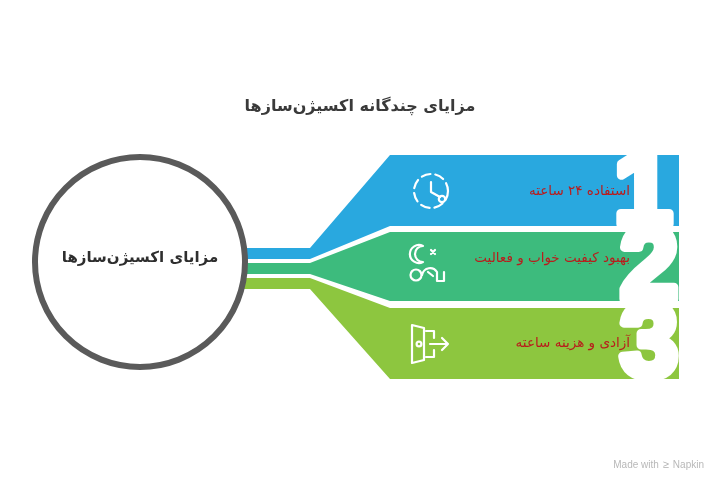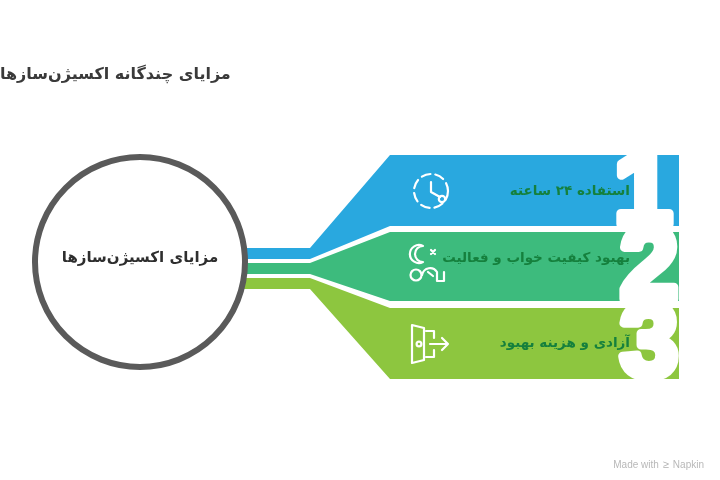--- a/index.html
+++ b/index.html
@@ -17,23 +17,23 @@
   #canvas {
     position: absolute;
     left: 0;
     top: 0;
     width: 720px;
     height: 480px;
   }
   .title {
     position: absolute;
     left: 0;
-    top: 64px;
+    top: 96px;
     width: 720px;
-    text-align: left;
+    text-align: center;
     font-size: 16px;
     font-weight: bold;
     color: #3a3a3a;
     direction: rtl;
     letter-spacing: 0px;
   }
   .circle-label {
     position: absolute;
     left: 40px;
     top: 248px;
@@ -41,23 +41,23 @@
     text-align: center;
     font-size: 15px;
     font-weight: bold;
     color: #2e2e2e;
     direction: rtl;
   }
   .band-label {
     position: absolute;
     direction: rtl;
     text-align: right;
-    color: #15803d;
+    color: #b91c1c;
     font-size: 13.5px;
-    font-weight: bold;
+    font-weight: normal;
     line-height: 1.45;
   }
   #label-1 { left: 460px; top: 181px; width: 170px; }
   #label-2 { left: 440px; top: 248px; width: 190px; text-align: right; }
   #label-3 { left: 450px; top: 333px; width: 180px; }
   .watermark {
     position: absolute;
     right: 16px;
     top: 410px;
     display: flex;
@@ -140,19 +140,19 @@
     <path d="M 22,22 L 40,22 M 34,16 L 40,22 L 34,28"></path>
   </g>
 </svg>
 
 <div class="title" style="color: rgb(58, 58, 58);">مزایای چندگانه اکسیژن‌سازها</div>
 
 <div class="circle-label">مزایای اکسیژن‌سازها</div>
 
 <div class="band-label" id="label-1">استفاده ۲۴ ساعته</div>
 <div class="band-label" id="label-2">بهبود کیفیت خواب و فعالیت</div>
-<div class="band-label" id="label-3">آزادی و هزینه بهبود</div>
+<div class="band-label" id="label-3">آزادی و هزینه ساعته</div>
 
 <div class="watermark">
   <span>Made with</span>
   <span class="wm-mark">≥</span>
   <span>Napkin</span>
 </div>
 
 </body></html>

